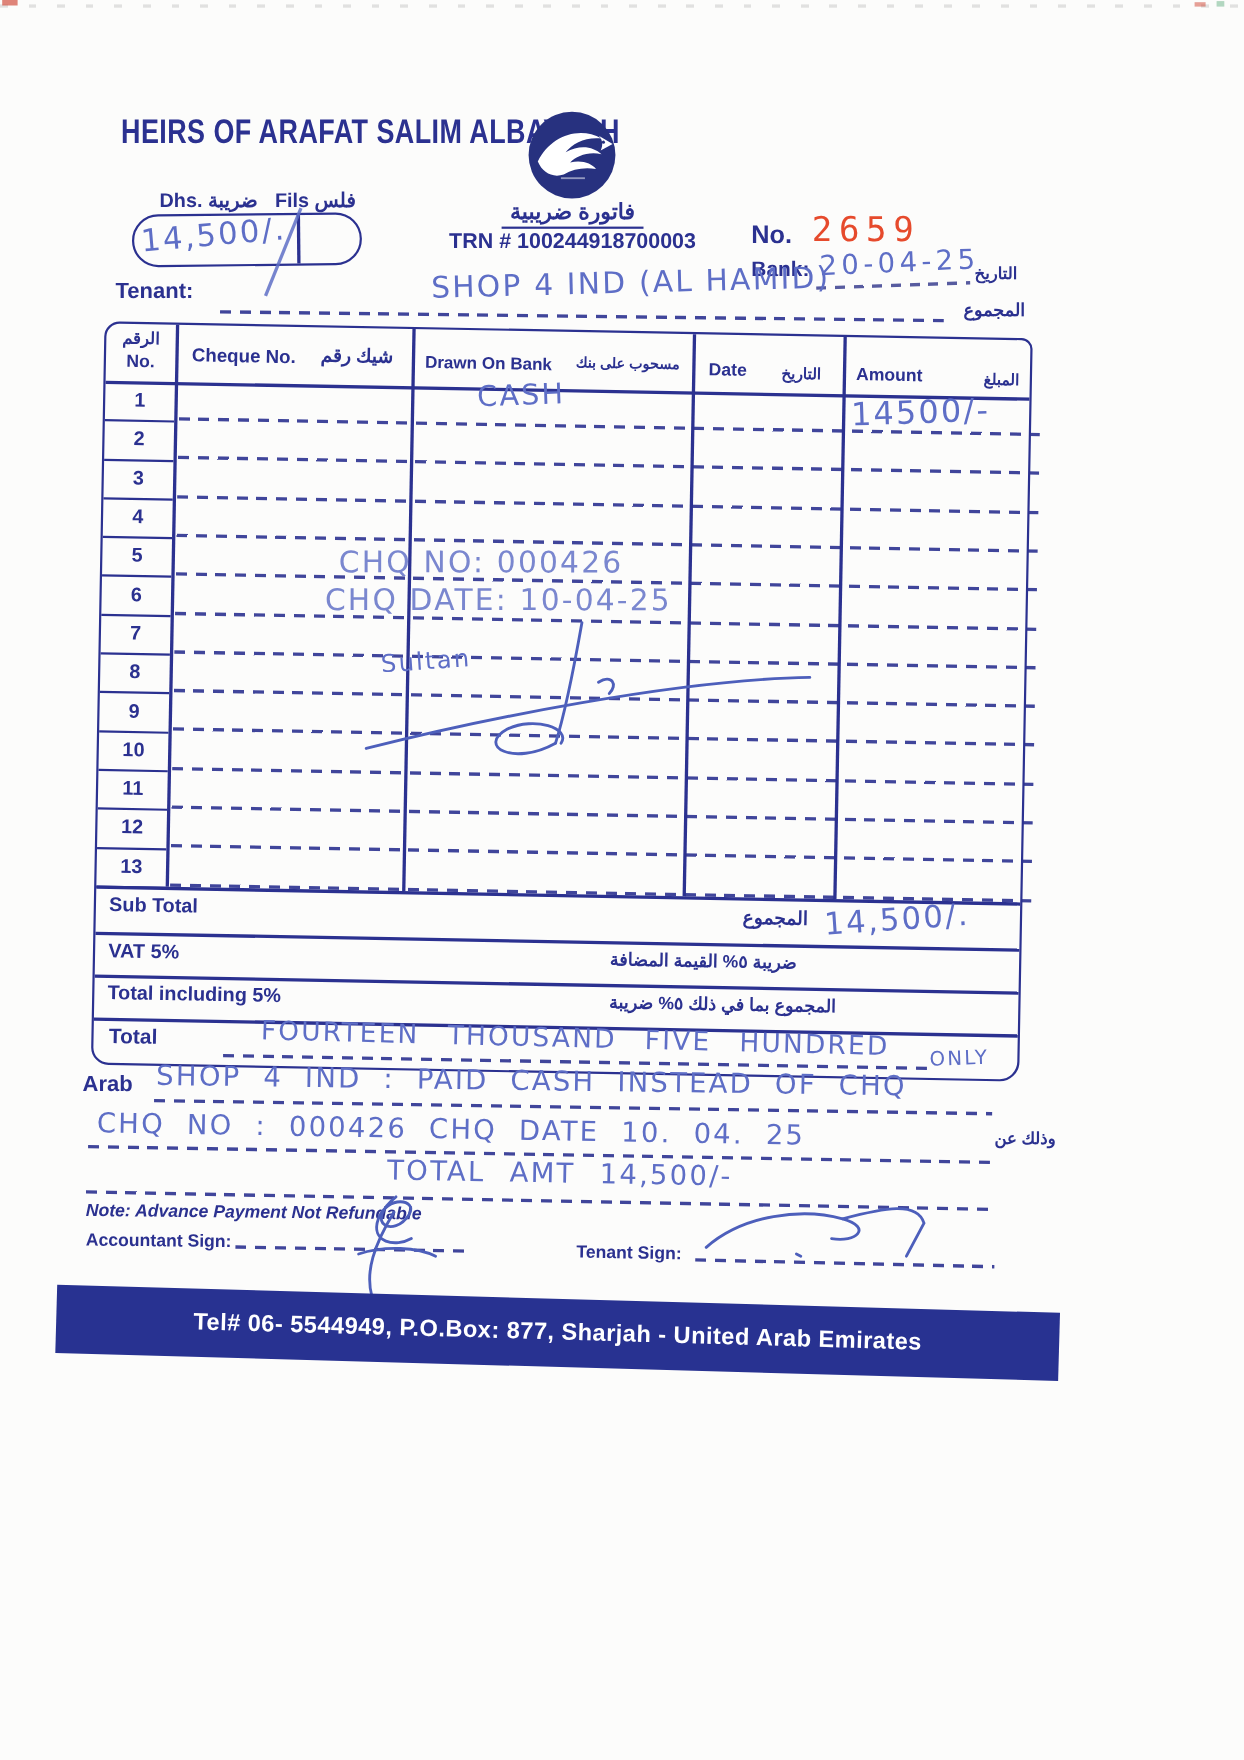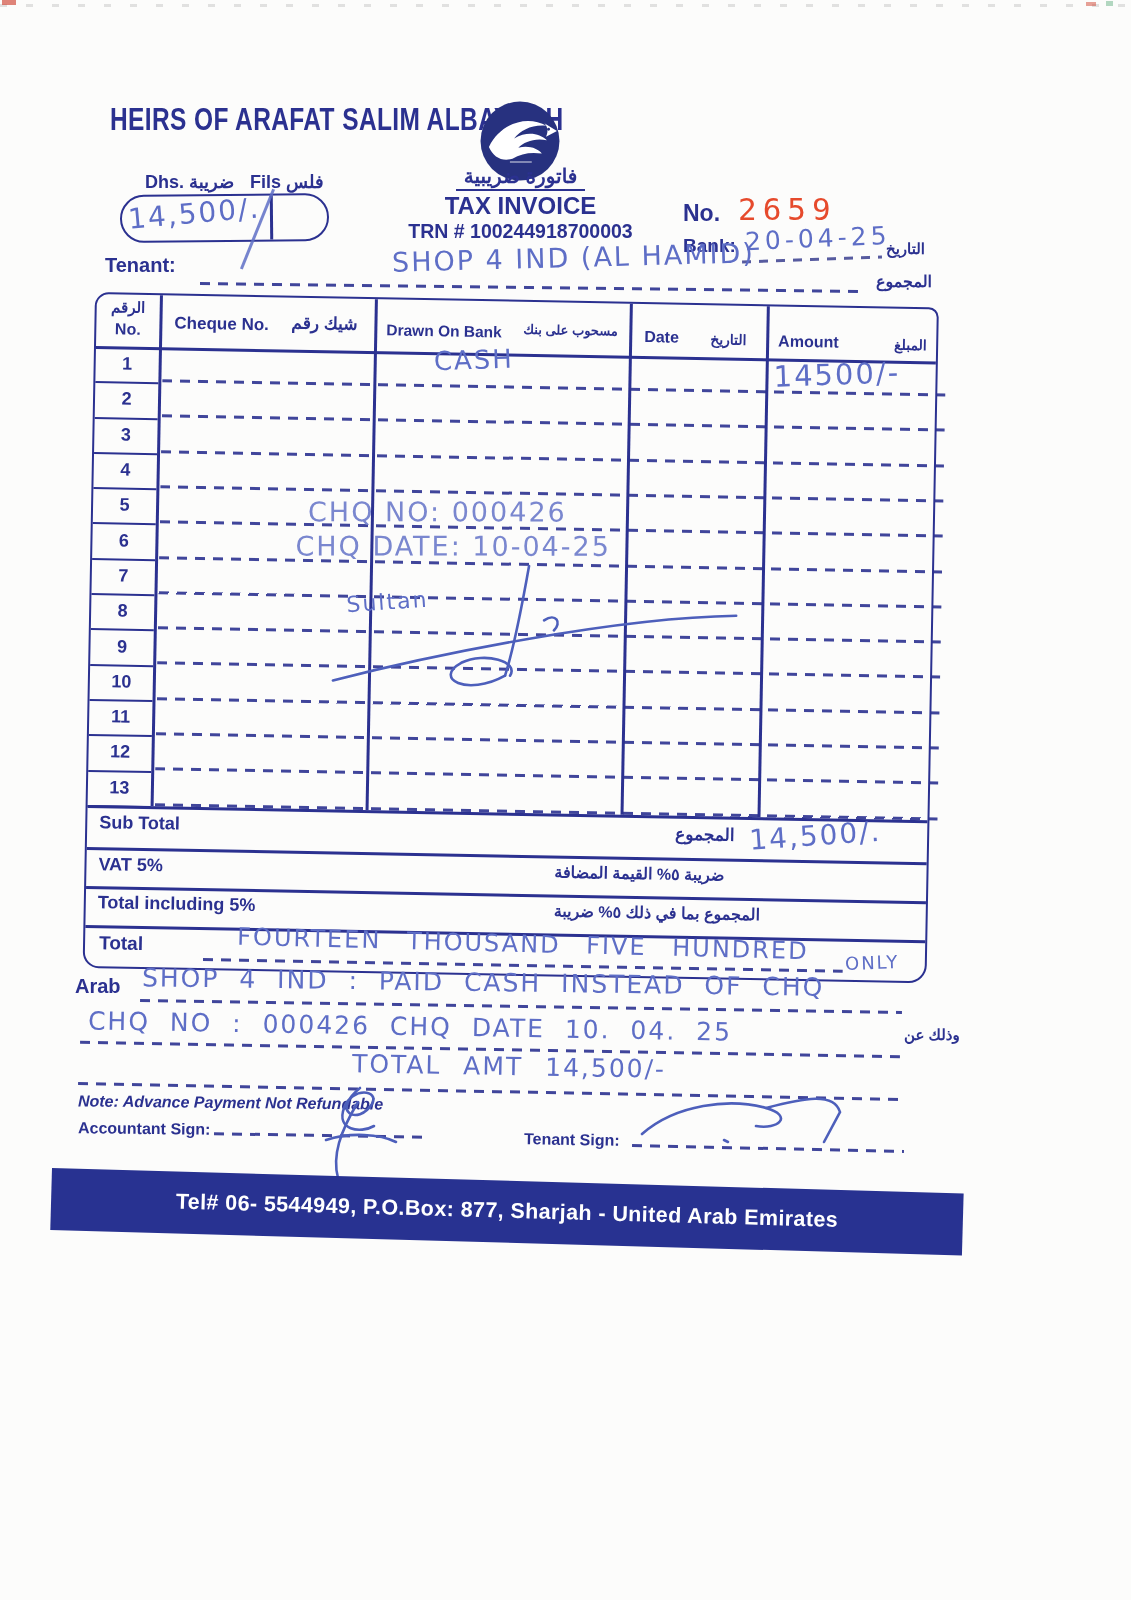--- a/index.html
+++ b/index.html
@@ -62,23 +62,22 @@
 
 
   <div class="abs b" style="left:145px;top:171px;font-size:18px;">Dhs. ضريبة</div>
   <div class="abs b" style="left:250px;top:171px;font-size:18px;">Fils فلس</div>
   <div class="abs" style="left:120px;top:194px;width:205px;height:44px;border:2.6px solid var(--ink);border-radius:24px;transform:rotate(-.6deg);">
     <div class="abs" style="left:148px;top:0;width:2.5px;height:100%;background:var(--ink);"></div>
   </div>
   <div class="abs hw" style="left:128px;top:197px;font-size:28px;transform:rotate(-5deg);">14,500/.</div>
   <div class="abs" style="left:256px;top:186px;width:2.6px;height:86px;background:var(--hw);transform:rotate(22deg);opacity:.85;"></div>
 
-  <div class="abs" style="left:378px;top:164px;width:285px;text-align:center;">
+  <div class="abs" style="left:378px;top:180px;width:285px;text-align:center;">
     <span class="b" style="display:inline-block;font-size:20px;border-bottom:2.5px solid var(--ink);padding:0 8px 1px;">فاتورة ضريبية</span>
-    <div class="b" style="font-size:24px;margin-top:1px;">TAX INVOICE</div>
     <div class="b" style="font-size:19.5px;white-space:nowrap;">TRN # 100244918700003</div>
   </div>
 
   <div class="abs b" style="left:683px;top:200px;font-size:23px;">No.</div>
   <div class="abs" style="left:738px;top:191px;font-size:31px;color:var(--red);letter-spacing:6px;font-family:'DejaVu Sans Mono', monospace;">2659</div>
   <div class="abs b" style="left:683px;top:235px;font-size:19px;">Bank:</div>
   <div class="abs hw" style="left:745px;top:224px;font-size:25px;transform:rotate(-2.5deg);letter-spacing:4px;">20-04-25</div>
   <div class="abs dash-hw" style="left:742px;top:258px;width:140px;transform:rotate(-2deg);"></div>
   <div class="abs b" style="left:886px;top:240px;font-size:15px;">التاريخ</div>
 

